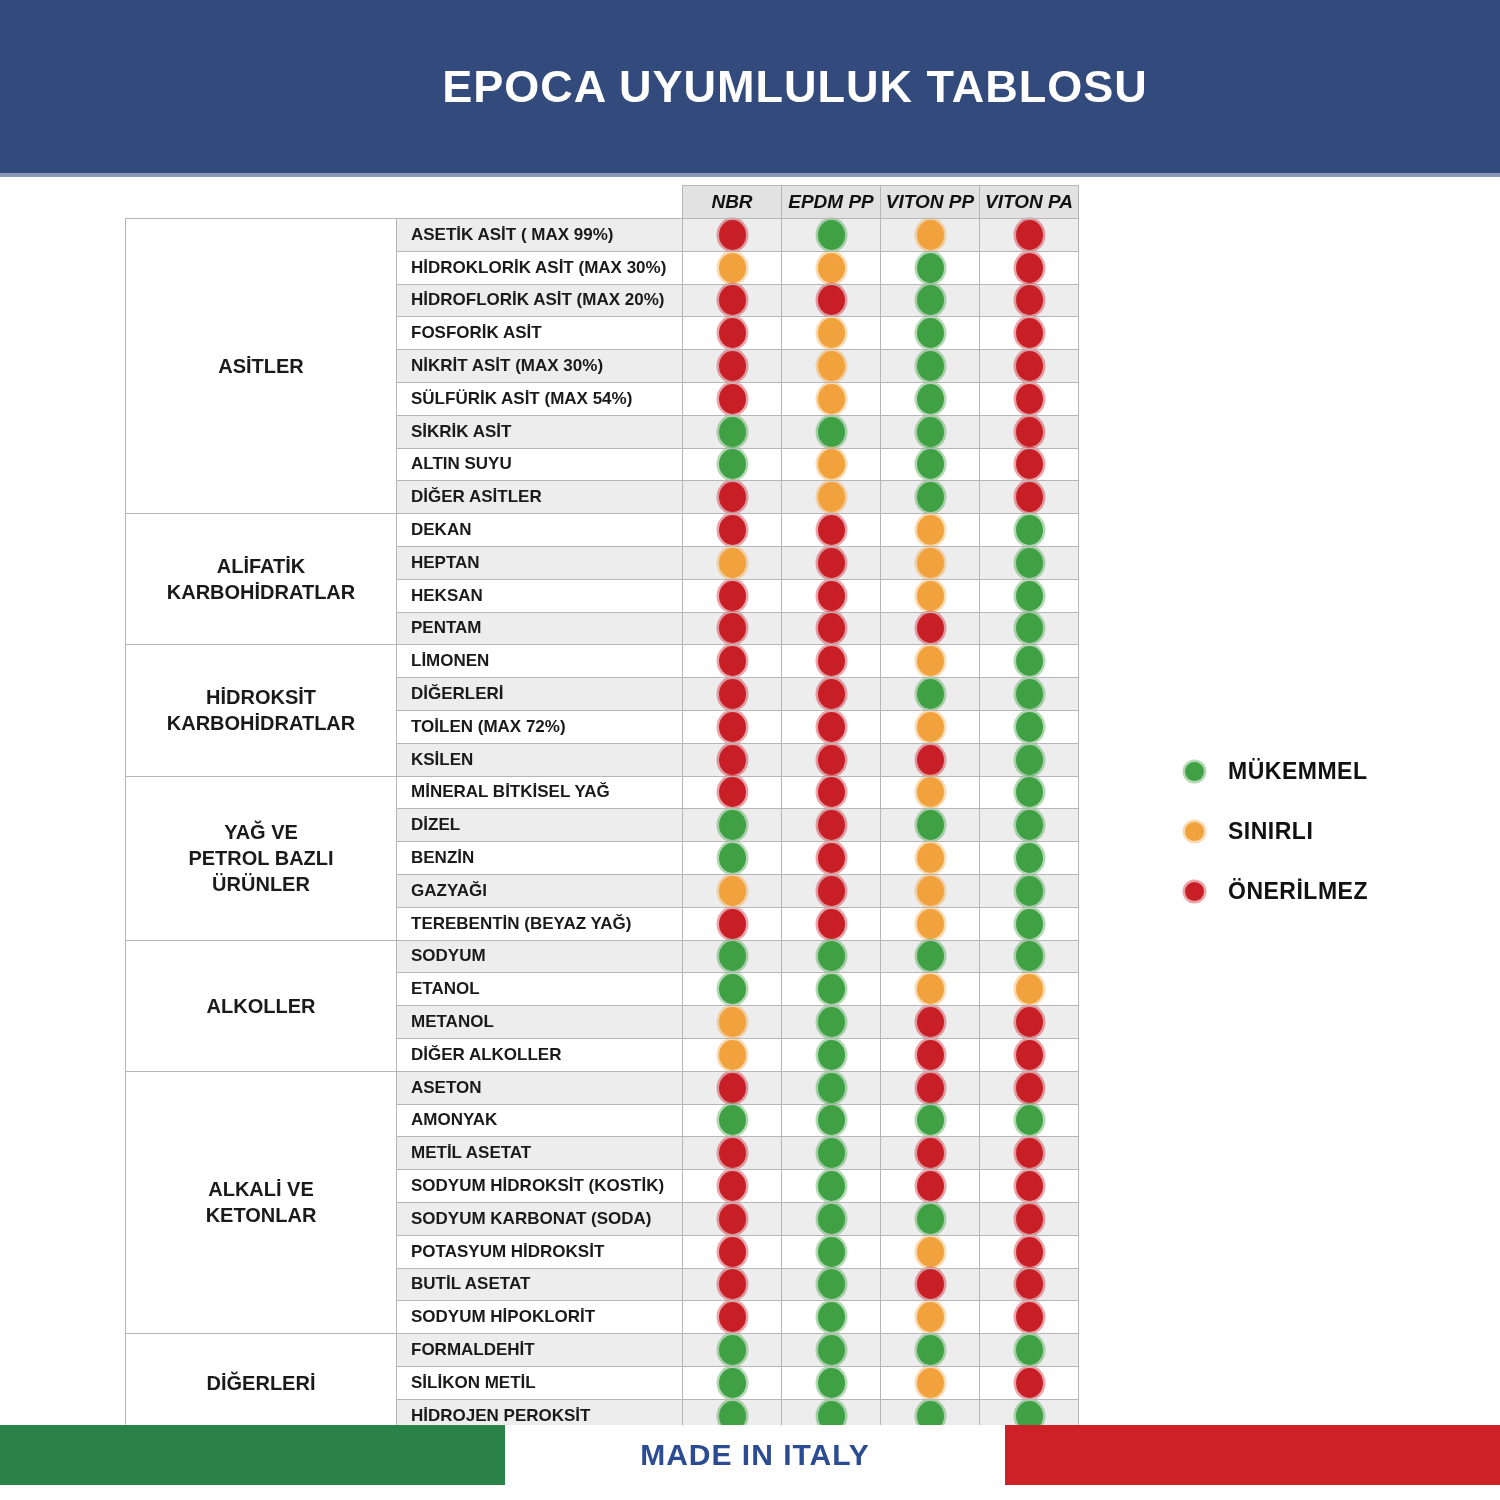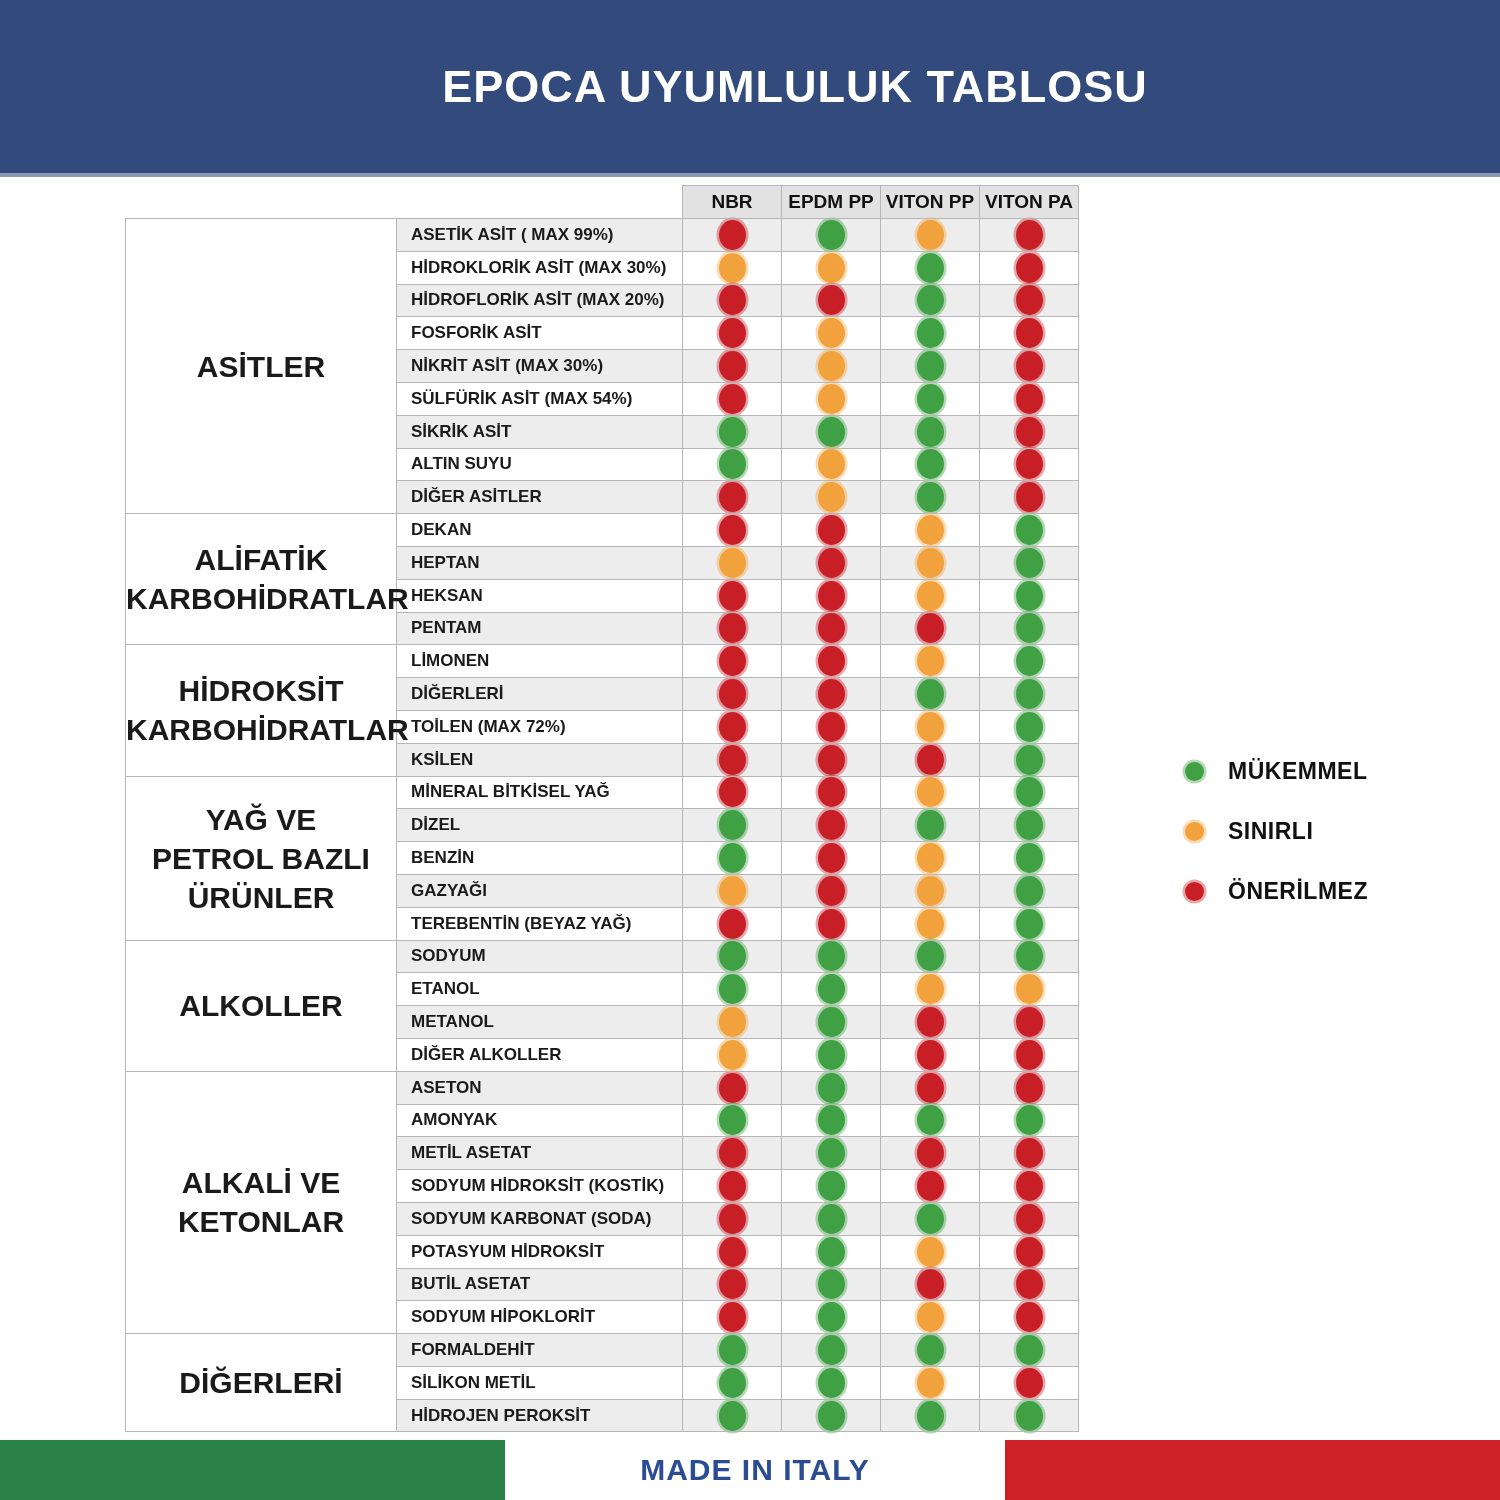--- a/index.html
+++ b/index.html
@@ -28,31 +28,31 @@
   
   .tablewrap { position: absolute; left: 125px; top: 185px; width: 953px; }
   table.compat {
     border-collapse: collapse; table-layout: fixed; width: 953px;
   }
   table.compat col.c-cat  { width: 271px; }
   table.compat col.c-name { width: 286px; }
   table.compat col.c-dot  { width: 99px;  }
 
   table.compat th, table.compat td { border: 1px solid #b6b6b6; padding: 0; }
-  table.compat thead tr { height: 33px; }
+  table.compat thead tr { height: 33px; font-style: italic; }
   table.compat thead th {
     background: #e2e2e2; font-size: 19px; font-weight: bold; color: #111;
     text-align: center; white-space: nowrap;
   }
   table.compat thead th.empty { border: none; background: transparent; }
 
   table.compat tbody tr { height: 32.8px; }
   table.compat td.cat {
     background: #ffffff; text-align: center; vertical-align: middle;
-    font-size: 30px; font-weight: bold; line-height: 1.3; white-space: pre-line;
+    font-size: 20px; font-weight: bold; line-height: 1.3; white-space: pre-line;
   }
   table.compat td.name {
     font-size: 17px; font-weight: bold; padding-left: 14px;
     white-space: nowrap; overflow: hidden;
   }
   table.compat td.rate { text-align: center; vertical-align: middle; }
   table.compat tbody tr:nth-child(odd)  td.striped { background: #ededed; }
   table.compat tbody tr:nth-child(even) td.striped { background: #ffffff; }
 
   .dot {
@@ -66,21 +66,21 @@
     display: flex; flex-direction: column; gap: 33px;
   }
   .legend .item { display: flex; align-items: center; }
   .legend .ldot {
     width: 19px; height: 19px; border-radius: 50%;
     margin-right: 24px; flex: 0 0 auto;
   }
   .legend .llabel { font-size: 23px; font-weight: bold; color: #111; letter-spacing: 0.5px; }
 
   
-  .footer { position: absolute; left: 0; bottom: 0; width: 1500px; height: 60px; display: flex; }
+  .footer { position: absolute; left: 0; bottom: 15px; width: 1500px; height: 60px; display: flex; }
   .flag-green { width: 505px; height: 60px; }
   .flag-white { width: 500px; height: 60px; display: flex; align-items: center; justify-content: center; background: #ffffff; }
   .flag-red   { width: 495px; height: 60px; }
   .made-in-italy {
     font-size: 30px; font-weight: bold; letter-spacing: 1px; white-space: nowrap;
   }
 </style>
 </head>
 <body>
 

